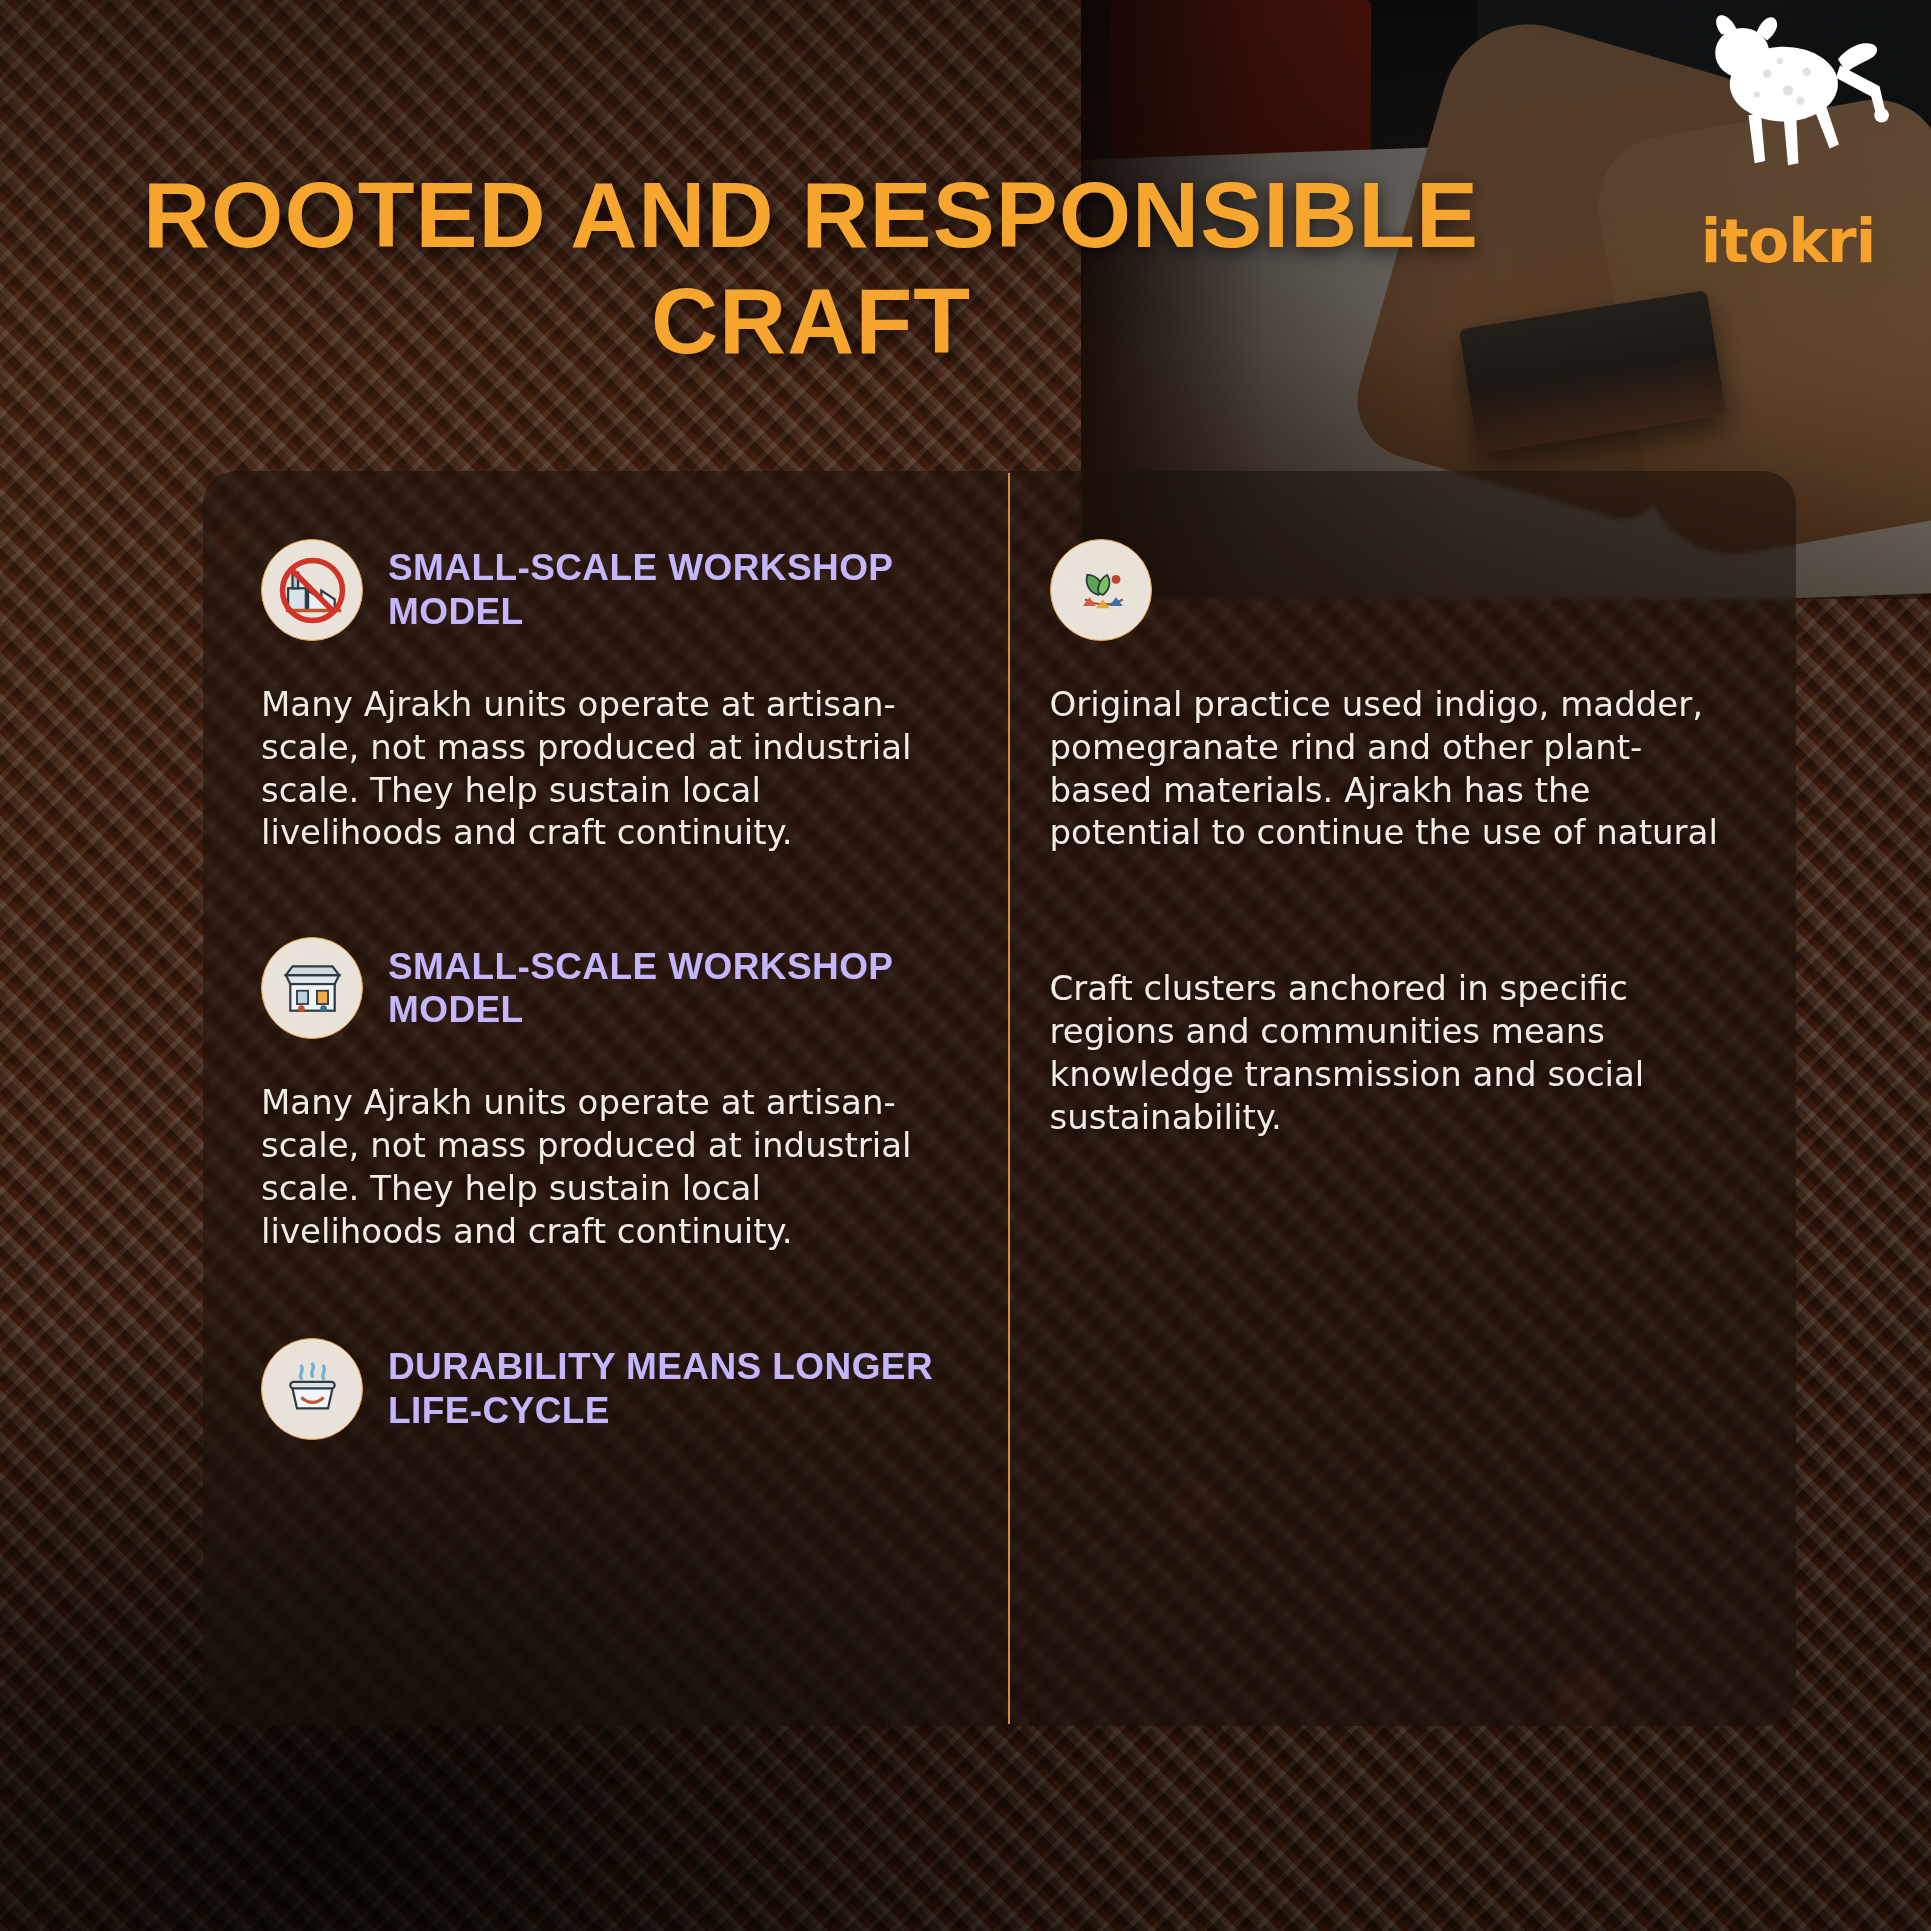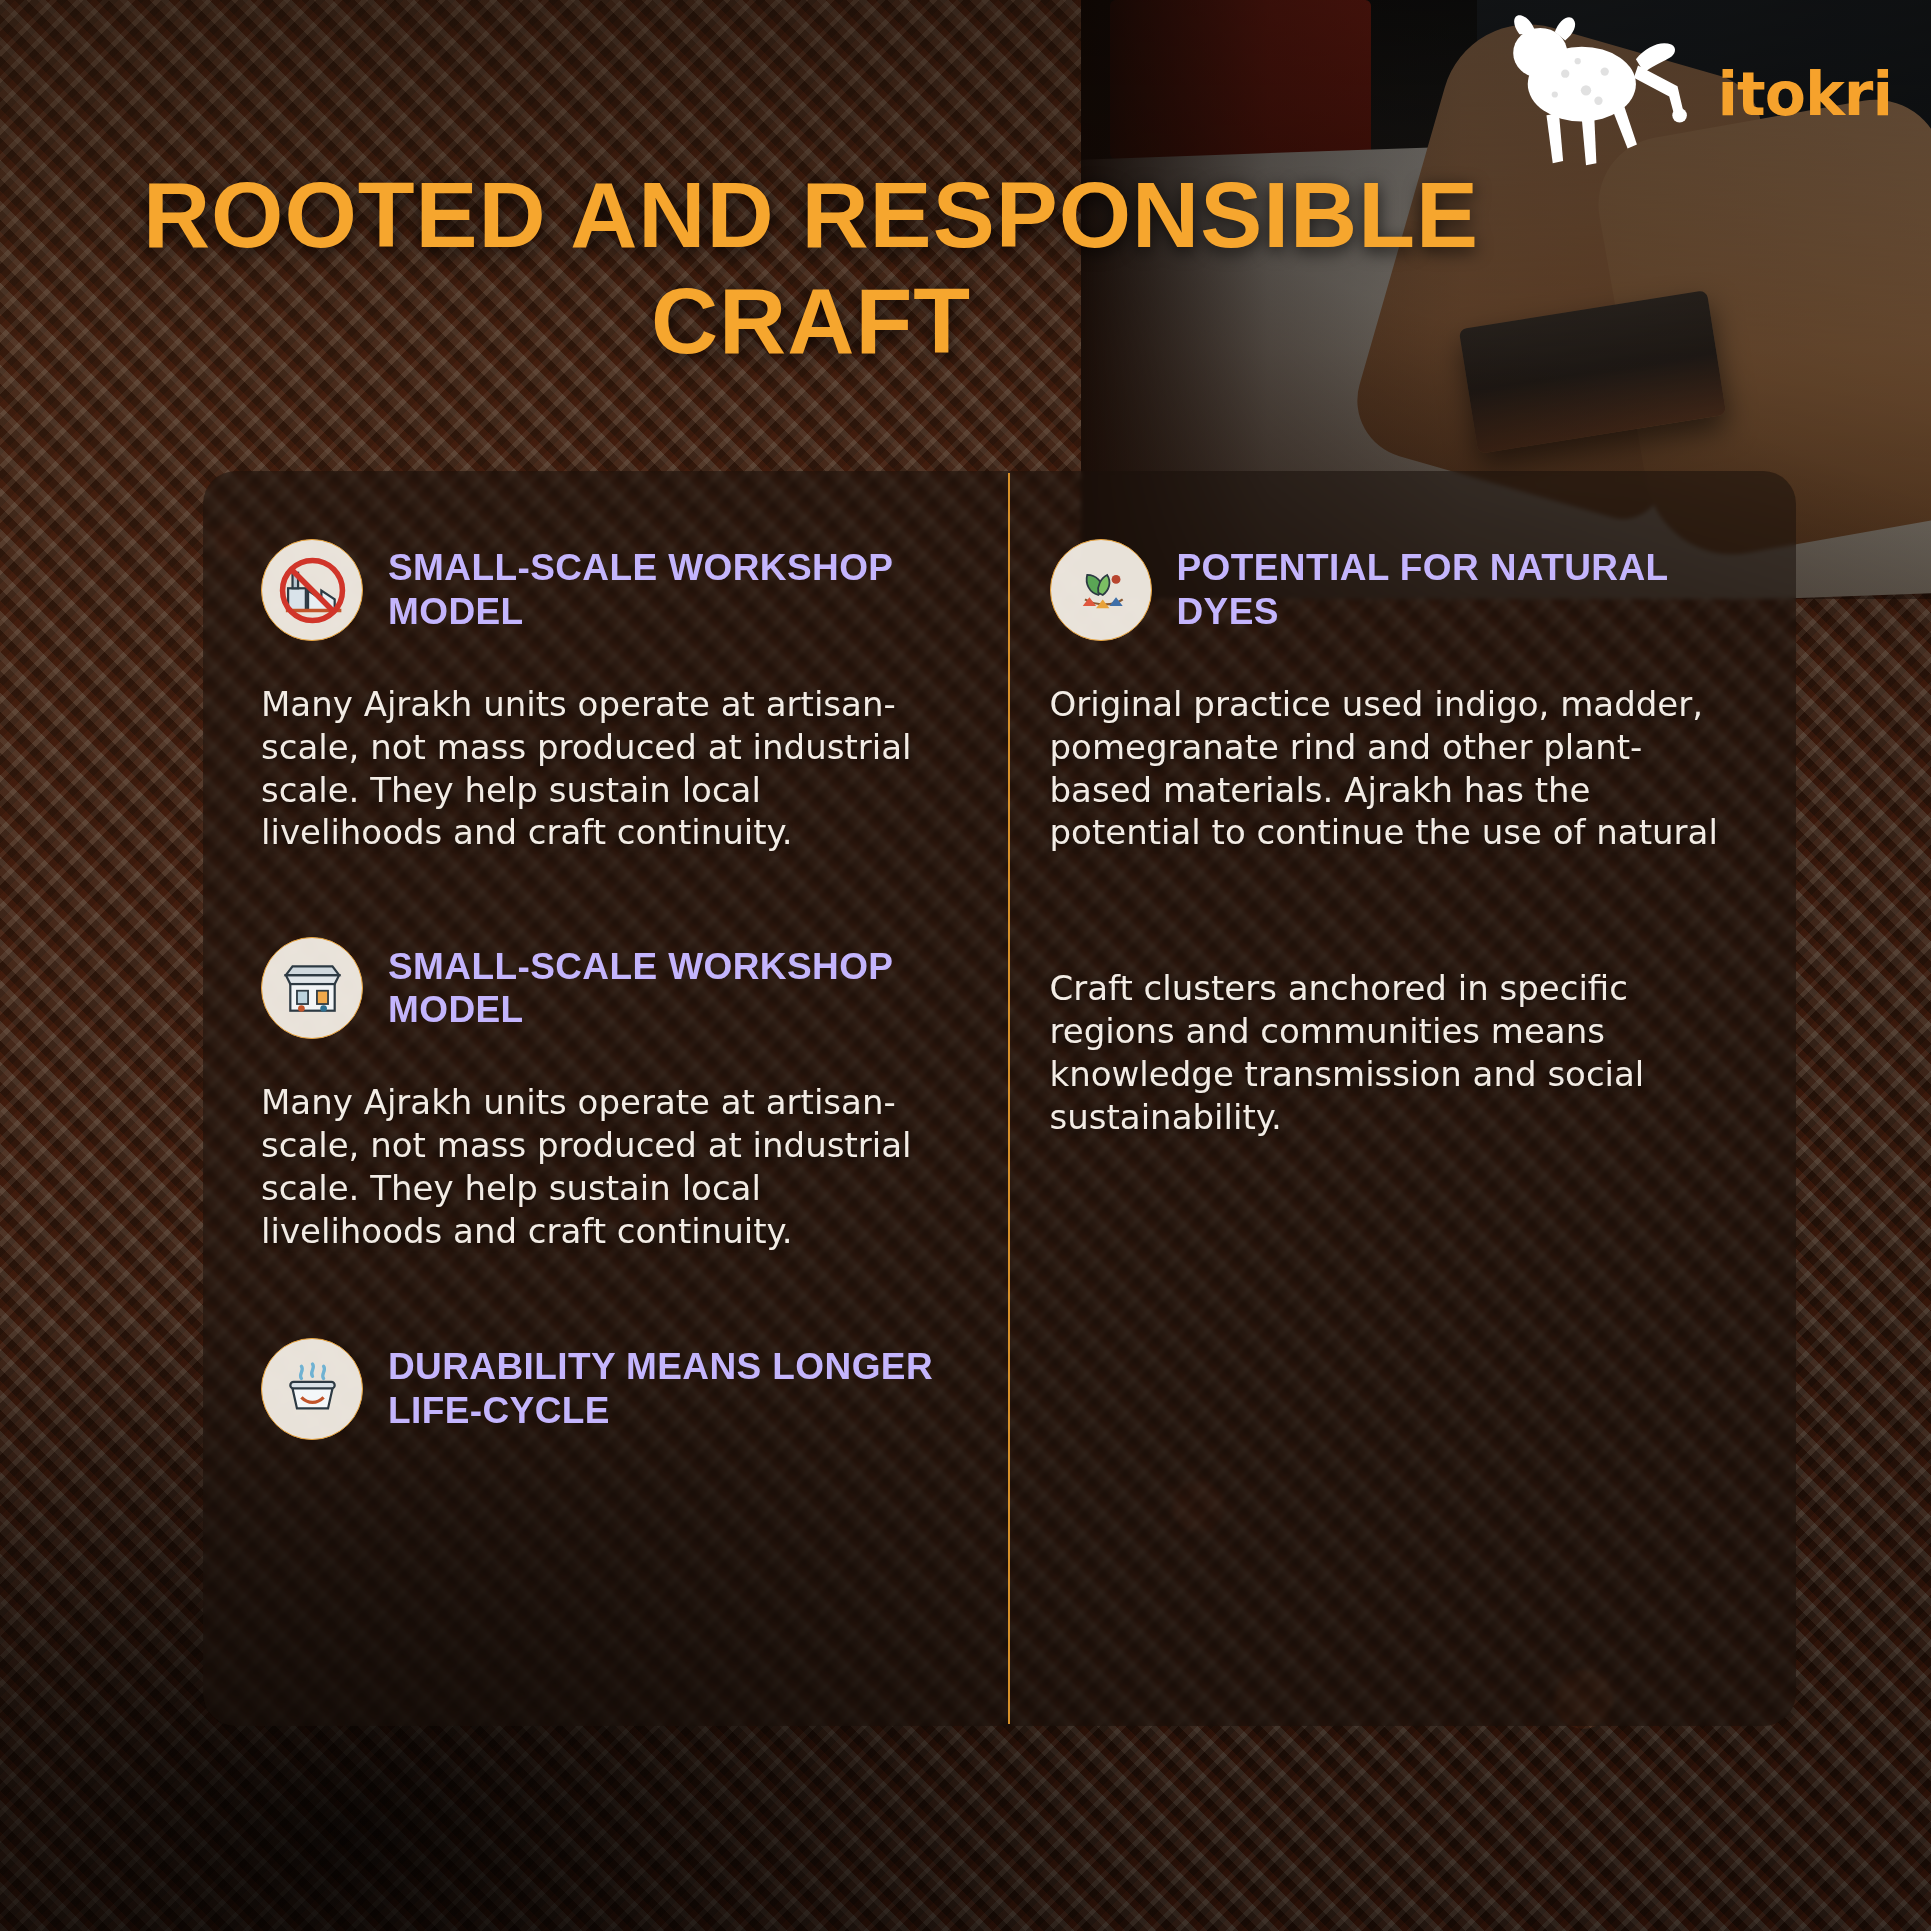--- a/index.html
+++ b/index.html
@@ -104,20 +104,21 @@
 
   
   .logo-wrap {
     position: absolute;
     top: 9.7px;
     right: 39px;
     display: flex;
     align-items: center;
     gap: 27px;
     z-index: 8;
+    flex-direction: column;
   }
   .logo-mark { width: 208px; height: 169px; }
   .logo-text {
     font-size: 60px;
     font-weight: 700;
     color: #f6a22c;
     letter-spacing: -1px;
     font-family: "DejaVu Sans", sans-serif;
   }
 
@@ -333,21 +334,20 @@
             <svg viewBox="0 0 64 64">
               <path d="M30 36c-8-2-12-10-10-18 8 0 14 6 14 14z" fill="#5aa655" stroke="#2d3a43" stroke-width="1.6"></path>
               <path d="M34 36c6-4 8-12 4-18-6 3-9 10-8 16z" fill="#7bbf63" stroke="#2d3a43" stroke-width="1.6"></path>
               <path d="M18 40c10 6 26 6 34 0" fill="none" stroke="#8a5a32" stroke-width="2"></path>
               <path d="M16 46l6-8 6 8z" fill="#e0573e"></path>
               <path d="M28 48l6-8 6 8z" fill="#e8a23a"></path>
               <path d="M40 46l6-8 6 8z" fill="#3f6fa8"></path>
               <circle cx="46" cy="22" r="4" fill="#b8452e"></circle>
             </svg>
           </div>
-          <div class="item-title">POTENTIAL FOR NATURAL DYES</div>
         </div>
         <div class="item-body">Original practice used indigo, madder, pomegranate rind and other plant-based materials. Ajrakh has the potential to continue the use of natural</div>
       </div>
 
       <div class="item right-sp-2">
         <div class="item-body">Craft clusters anchored in specific regions and communities means knowledge transmission and social sustainability.</div>
       </div>
 
       <div class="item">
       </div>

